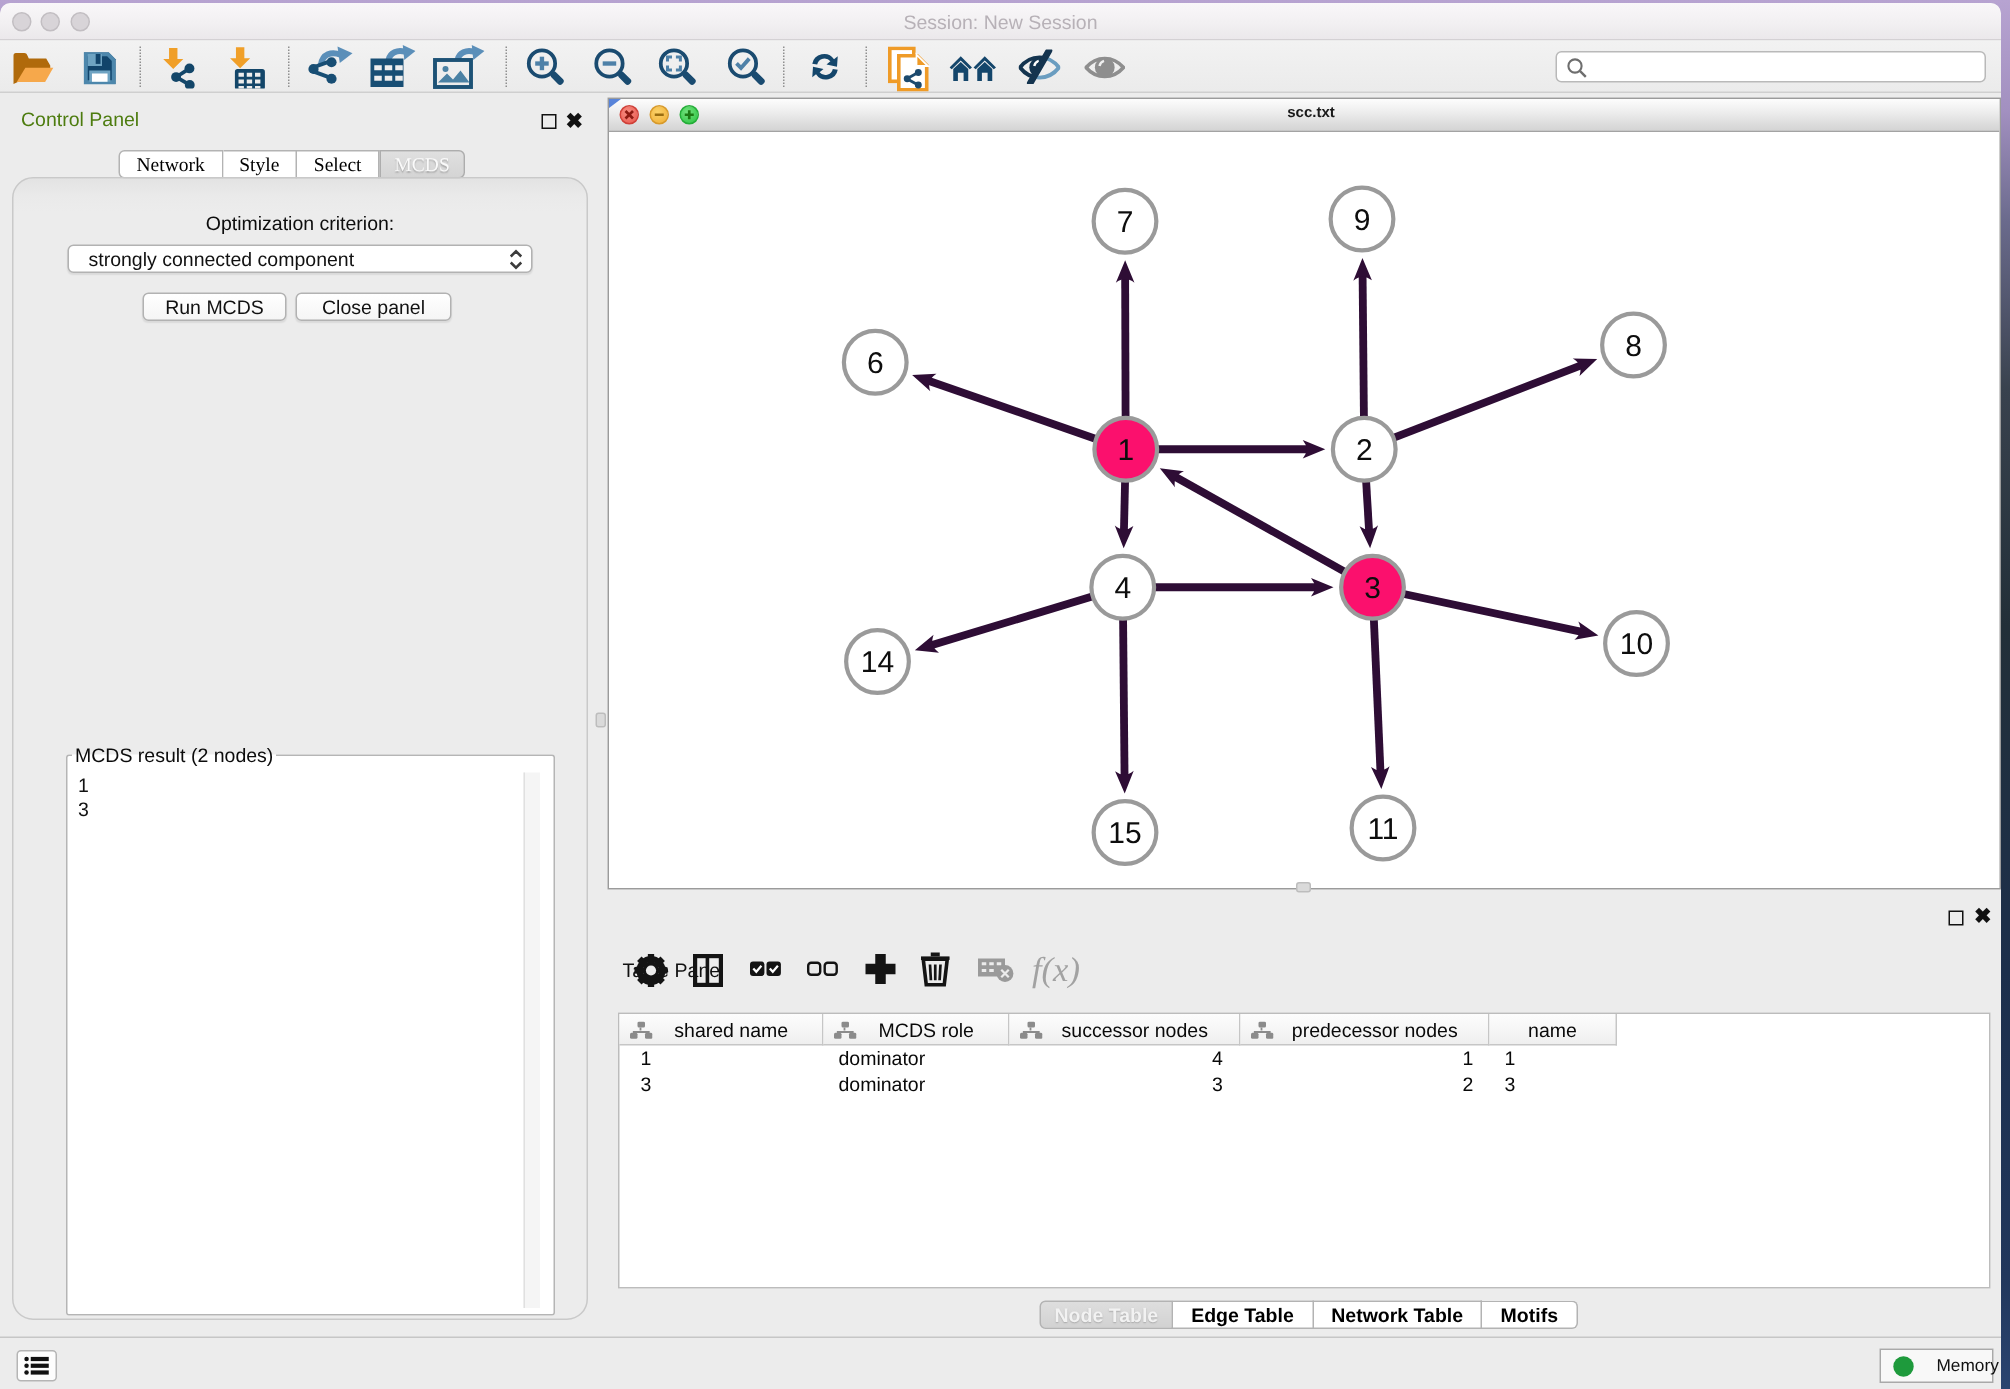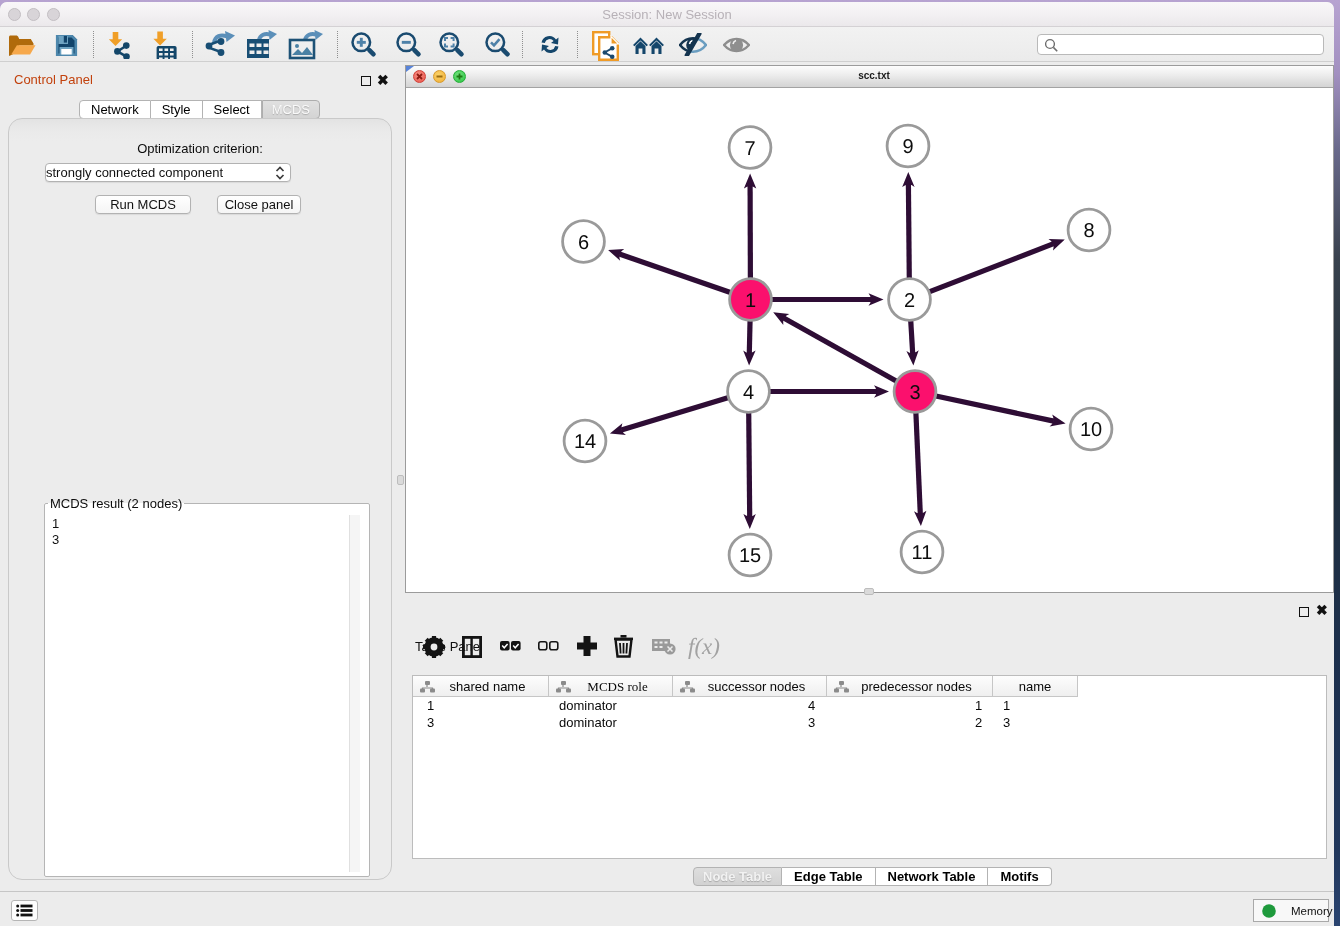--- a/index.html
+++ b/index.html
@@ -12,31 +12,31 @@
 .titlebar { position:absolute; left:0; top:0; width:100%; height:25px;
   background:linear-gradient(180deg,#f9f7f9 0%,#f2f0f2 55%,#ebe8eb 100%); border-bottom:1px solid #d4d1d4; border-radius:7px 7px 0 0; }
 .titlebar .tl { position:absolute; top:6px; width:13px; height:13px; border-radius:50%; background:#d8d4d8; border:1px solid #c2bec2; }
 .title-text { position:absolute; top:5px; left:0; width:100%; text-align:center; color:#b7b1b7; font-size:13px; }
 .toolbar { position:absolute; left:0; top:25px; width:100%; height:35px;
   background:linear-gradient(180deg,#f2f2f2,#ebebeb); border-bottom:1px solid #cfcfcf; }
 .tsep { position:absolute; top:4px; height:27px; width:0; border-left:1px dotted #8f8f8f; }
 .searchbox { position:absolute; left:1037px; top:7px; width:287px; height:21px; background:#fff; border:1px solid #b9b9b9; border-radius:4px; }
 .icon { position:absolute; top:3px; }
 
-.cp-title { position:absolute; left:14px; top:70px; font-size:13px; color:#c2410c; }
+.cp-title { position:absolute; left:14px; top:70px; font-size:13px; color:#4d7c0f; }
 .cp-float { position:absolute; width:10px; height:10px; border:1.6px solid #111; top:74px; }
 .cp-x { position:absolute; top:70px; font-size:14px; font-weight:bold; color:#111; }
 .tabs { position:absolute; top:98px; height:19px; display:flex; }
 .tab { height:19px; background:#fff; border:1px solid #b3b3b3; border-left:none; padding:0 11px; line-height:17px; font-size:13px; text-align:center; color:#000; }
 .tab.first { border-left:1px solid #b3b3b3; border-radius:4px 0 0 4px; }
 .tab.sel { background:linear-gradient(180deg,#e0e0e0,#d4d4d4); color:#fafafa; text-shadow:0 1px 1px #aaa; border-radius:0 4px 4px 0; border:1px solid #adadad; padding:0 9px; }
 .cp-body { position:absolute; left:8px; top:116px; width:384px; height:762px; border:1px solid #c9c9c9; border-radius:14px;
   background:linear-gradient(180deg,#e3e3e3 0px,#eaeaea 12px,#ececec 22px); }
 .opt-label { position:absolute; left:0; top:22px; width:100%; text-align:center; font-size:13px; color:#0c0c0c; }
-.selectbox { position:absolute; left:36px; top:44px; width:246px; height:19px; background:#fff; border:1px solid #b2b2b2; border-radius:4px; line-height:17px; font-size:13px; box-shadow:0 1px 1px rgba(0,0,0,0.08); }
+.selectbox { position:absolute; left:36px; top:44px; width:310px; height:19px; background:#fff; border:1px solid #b2b2b2; border-radius:4px; line-height:17px; padding-left:13px; font-size:13px; box-shadow:0 1px 1px rgba(0,0,0,0.08); }
 .btn { position:absolute; height:19px; background:linear-gradient(180deg,#ffffff,#f5f5f5); border:1px solid #b2b2b2; border-radius:4px; text-align:center; line-height:17px; font-size:13px; box-shadow:0 1px 1px rgba(0,0,0,0.08); }
 fieldset.mcds { position:absolute; left:8px; top:-13px; width:326px; height:381px; border:1px solid #b5b5b5; border-radius:2px; background:#fff;margin-left:27px; }
 fieldset.mcds legend { font-size:13px; color:#0c0c0c; margin-left:3px; padding:0 2px; }
 .mcds-inner { position:absolute; inset:3px; background:#fff; font-size:13px; line-height:16px; padding:2px 0 0 4px; color:#111; }
 .mcds-sb { position:absolute; right:9px; top:4px; bottom:4px; width:11px; background:#f5f5f5; border-left:1px solid #e0e0e0; }
 .statusbar { position:absolute; left:0; top:889px; width:1334px; height:35px; border-top:1px solid #c6c6c6; background:#ececec; }
 .sq-btn { position:absolute; left:11px; top:8px; width:27px; height:21px; background:#fdfdfd; border:1px solid #b5b5b5; border-radius:3px; }
 .mem-btn { position:absolute; right:5px; top:7px; width:76px; height:23px; background:#f8f8f8; border:1px solid #a9a9a9; font-size:11.5px; }
 
 .netwin { position:absolute; left:405px; top:63px; width:929px; height:528px; border:1px solid #9b9b9b; background:#fff; overflow:hidden; }
@@ -205,35 +205,35 @@
 <div class="searchbox">
   <svg width="15" height="15" viewBox="0 0 15 15" style="position:absolute;left:6px;top:3px">
    <circle cx="6" cy="6" r="4.4" fill="none" stroke="#6e6e6e" stroke-width="1.4"></circle>
    <line x1="9.4" y1="9.4" x2="13.2" y2="13.2" stroke="#6e6e6e" stroke-width="1.6"></line>
   </svg>
 </div>
 </div>
 <div class="cp-title">Control Panel</div>
 <div class="cp-float" style="left:361px;"></div>
 <div class="cp-x" style="left:377px;">✖</div>
-<div class="tabs" style="left:79px;">
+<div class="tabs" style="left:79px;font-family:Liberation Serif, serif;">
   <div class="tab first">Network</div>
   <div class="tab">Style</div>
   <div class="tab">Select</div>
   <div class="tab sel">MCDS</div>
 </div>
 <div class="cp-body">
   <div class="opt-label">Optimization criterion:</div>
   <div class="selectbox">strongly connected component
     <svg width="10" height="14" viewBox="0 0 10 14" style="position:absolute;right:5px;top:2px">
       <path d="M1.5 5 L5 1.5 L8.5 5 M1.5 9 L5 12.5 L8.5 9" fill="none" stroke="#3c3c3c" stroke-width="1.7"></path>
     </svg>
   </div>
   <div class="btn" style="left:86px;top:76px;width:96px;">Run MCDS</div>
-  <div class="btn" style="left:208px;top:76px;width:84px;">Close panel</div>
+  <div class="btn" style="left:188px;top:76px;width:104px;">Close panel</div>
   <fieldset class="mcds" style="top:377px;">
     <legend>MCDS result (2 nodes)</legend>
     <div class="mcds-inner">1<br>3</div>
     <div class="mcds-sb"></div>
   </fieldset>
 </div>
 <div class="netwin">
   <svg width="8" height="6" viewBox="0 0 8 6" style="position:absolute;left:0;top:0;z-index:4">
         <path d="M0 0 H8 L0 6 Z" fill="#3b6fd4" opacity="0.85"></path>
       </svg>
@@ -366,21 +366,21 @@
           <svg width="15" height="12" viewBox="0 0 15 12" style="position:absolute;left:7px;top:5px">
             <g fill="#8b8b8b">
               <rect x="5" y="0" width="5" height="4" rx="1"></rect>
               <rect x="0" y="7.5" width="5" height="4" rx="1"></rect>
               <rect x="10" y="7.5" width="5" height="4" rx="1"></rect>
               <path d="M7 4 v2 M2.5 10 v-3 h10 v3" stroke="#8b8b8b" fill="none" stroke-width="1.2"></path>
             </g>
           </svg>
           <span style="position:absolute;left:14px;right:0;top:2.5px;">shared name</span>
         </div>
-    <div class="tbl-head" style="left:136px;width:124px;font-family:Liberation Serif, serif;">
+    <div class="tbl-head" style="left:136px;width:124px;">
           <svg width="15" height="12" viewBox="0 0 15 12" style="position:absolute;left:7px;top:5px">
             <g fill="#8b8b8b">
               <rect x="5" y="0" width="5" height="4" rx="1"></rect>
               <rect x="0" y="7.5" width="5" height="4" rx="1"></rect>
               <rect x="10" y="7.5" width="5" height="4" rx="1"></rect>
               <path d="M7 4 v2 M2.5 10 v-3 h10 v3" stroke="#8b8b8b" fill="none" stroke-width="1.2"></path>
             </g>
           </svg>
           <span style="position:absolute;left:14px;right:0;top:2.5px;">MCDS role</span>
         </div>

